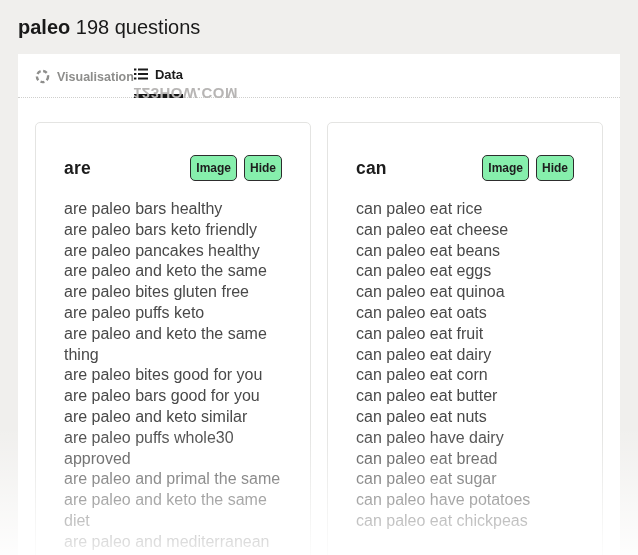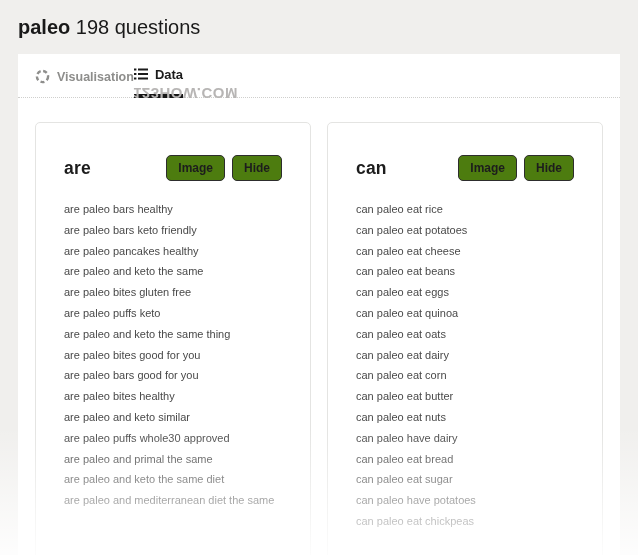--- a/index.html
+++ b/index.html
@@ -45,26 +45,26 @@
   .card {
     flex: 1; min-height: 470px;
     background: #fff;
     border: 1px solid #e4e4e2; border-radius: 5px;
     padding: 32px 28px 24px;
   }
   .card-head { display: flex; justify-content: space-between; align-items: center; }
   .card-word { margin: 0; font-size: 17.5px; font-weight: bold; color: #1c1c1c; letter-spacing: 0.2px; }
   .card-buttons { display: flex; gap: 7px; }
   .btn {
-    background: #4d7c0f; border: 1.5px solid #2d2d2d; border-radius: 5px;
+    background: #86efac; border: 1.5px solid #2d2d2d; border-radius: 5px;
     font-family: inherit; font-weight: bold; font-size: 12px; color: #1d1d1d;
-    padding: 6px 11px; cursor: pointer; line-height: 1;
+    padding: 6px 5px; cursor: pointer; line-height: 1;
   }
   .qlist { list-style: none; margin: 18px 0 0; padding: 0; }
-  .qlist li { font-size: 11px; line-height: 20.8px; color: #494949; }
+  .qlist li { font-size: 16px; line-height: 20.8px; color: #494949; }
   .fade {
     position: absolute; left: 0; right: 0; bottom: 0; height: 128px;
     background: linear-gradient(to bottom, rgba(255,255,255,0), rgba(255,255,255,0.9));
     pointer-events: none; z-index: 9;
   }
 </style>
 </head>
 <body>
 
 <h1 class="page-title"><span class="kw">paleo</span> <span>198 questions</span></h1>
@@ -111,45 +111,44 @@
     <ul class="qlist">
           <li>are paleo bars healthy</li>
           <li>are paleo bars keto friendly</li>
           <li>are paleo pancakes healthy</li>
           <li>are paleo and keto the same</li>
           <li>are paleo bites gluten free</li>
           <li>are paleo puffs keto</li>
           <li>are paleo and keto the same thing</li>
           <li>are paleo bites good for you</li>
           <li>are paleo bars good for you</li>
-          <li>are paleo bites healthy</li>
           <li>are paleo and keto similar</li>
           <li>are paleo puffs whole30 approved</li>
           <li>are paleo and primal the same</li>
           <li>are paleo and keto the same diet</li>
           <li>are paleo and mediterranean diet the same</li>
         </ul>
   </section>
 
   <section class="card">
     <div class="card-head">
       <h2 class="card-word">can</h2>
       <div class="card-buttons">
         <button class="btn">Image</button>
         <button class="btn">Hide</button>
       </div>
     </div>
     <ul class="qlist">
           <li>can paleo eat rice</li>
-          <li>can paleo eat potatoes</li>
           <li>can paleo eat cheese</li>
           <li>can paleo eat beans</li>
           <li>can paleo eat eggs</li>
           <li>can paleo eat quinoa</li>
           <li>can paleo eat oats</li>
+          <li>can paleo eat fruit</li>
           <li>can paleo eat dairy</li>
           <li>can paleo eat corn</li>
           <li>can paleo eat butter</li>
           <li>can paleo eat nuts</li>
           <li>can paleo have dairy</li>
           <li>can paleo eat bread</li>
           <li>can paleo eat sugar</li>
           <li>can paleo have potatoes</li>
           <li>can paleo eat chickpeas</li>
         </ul>

